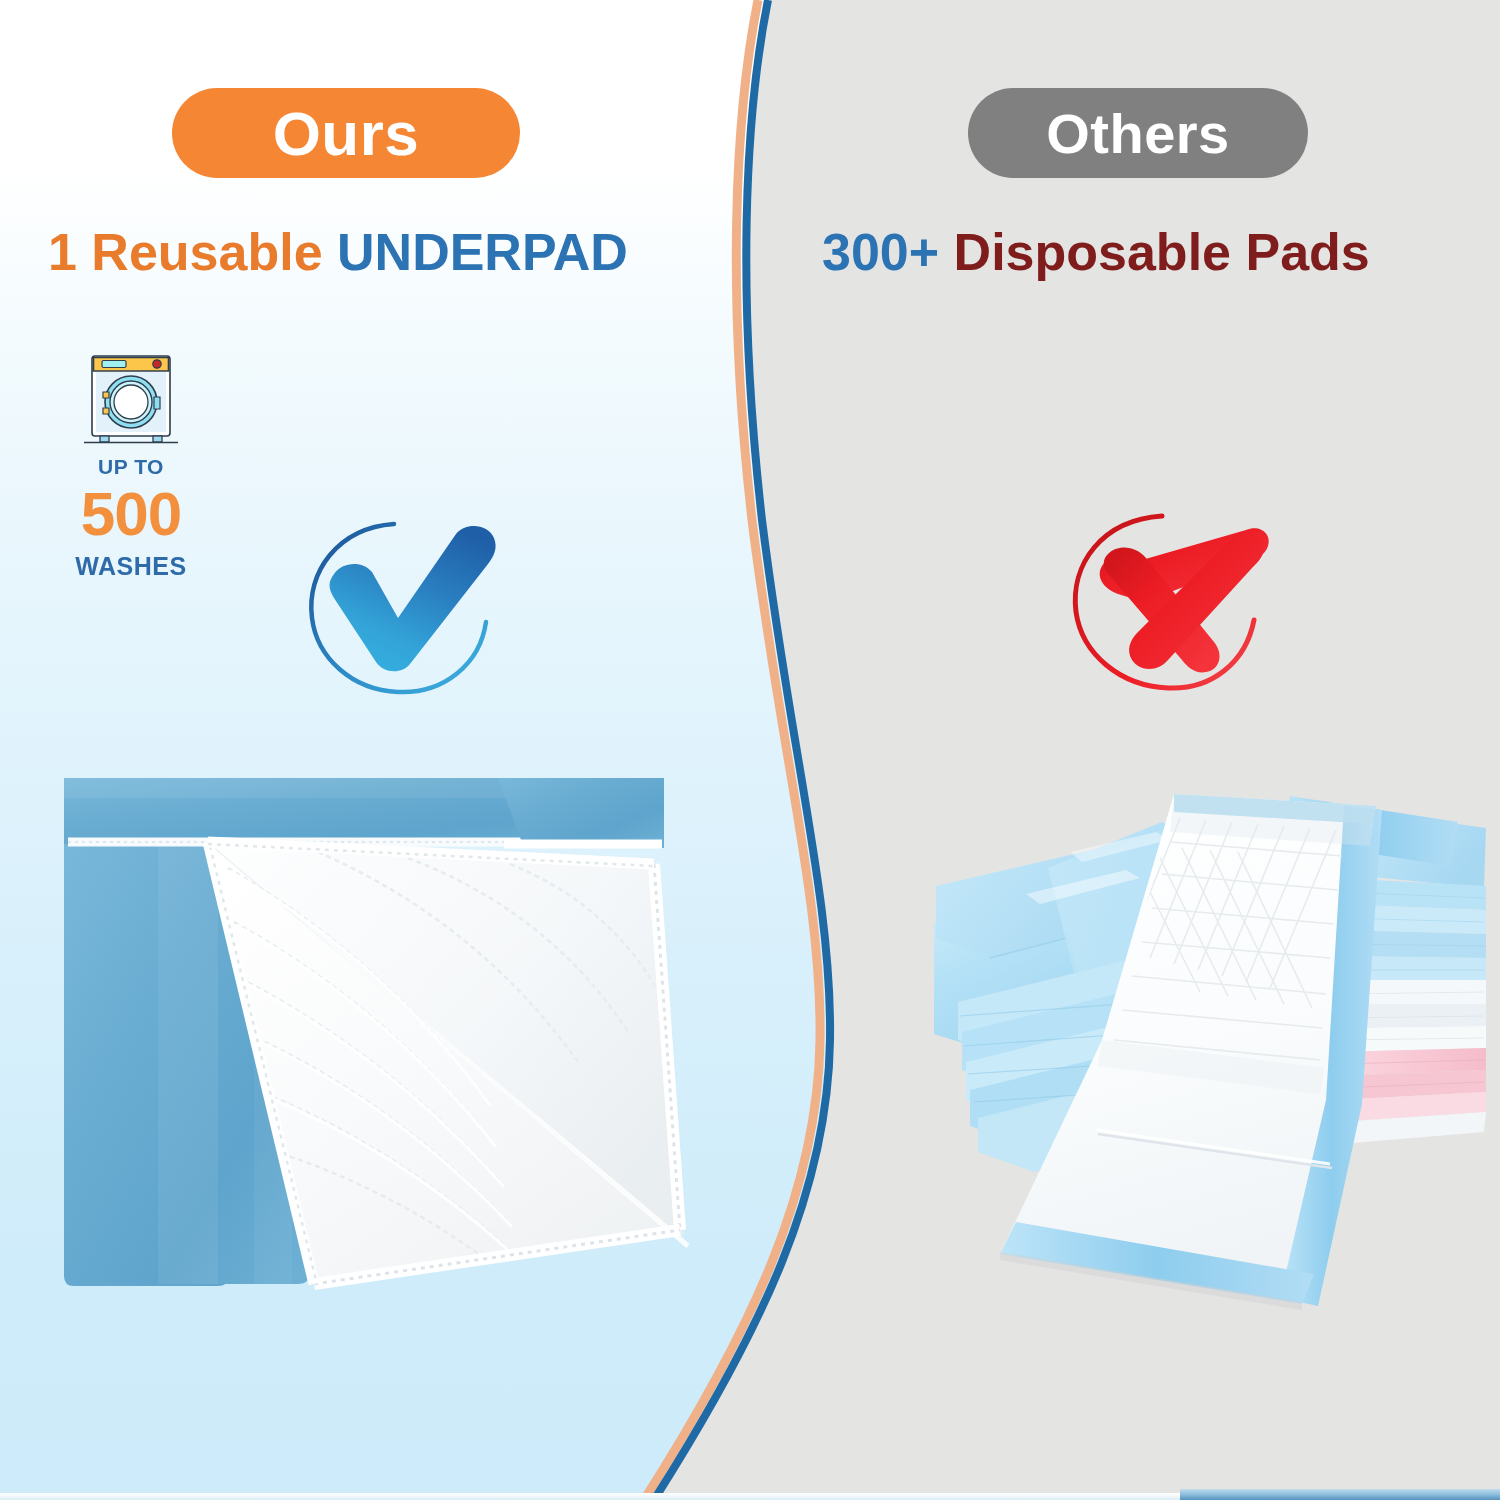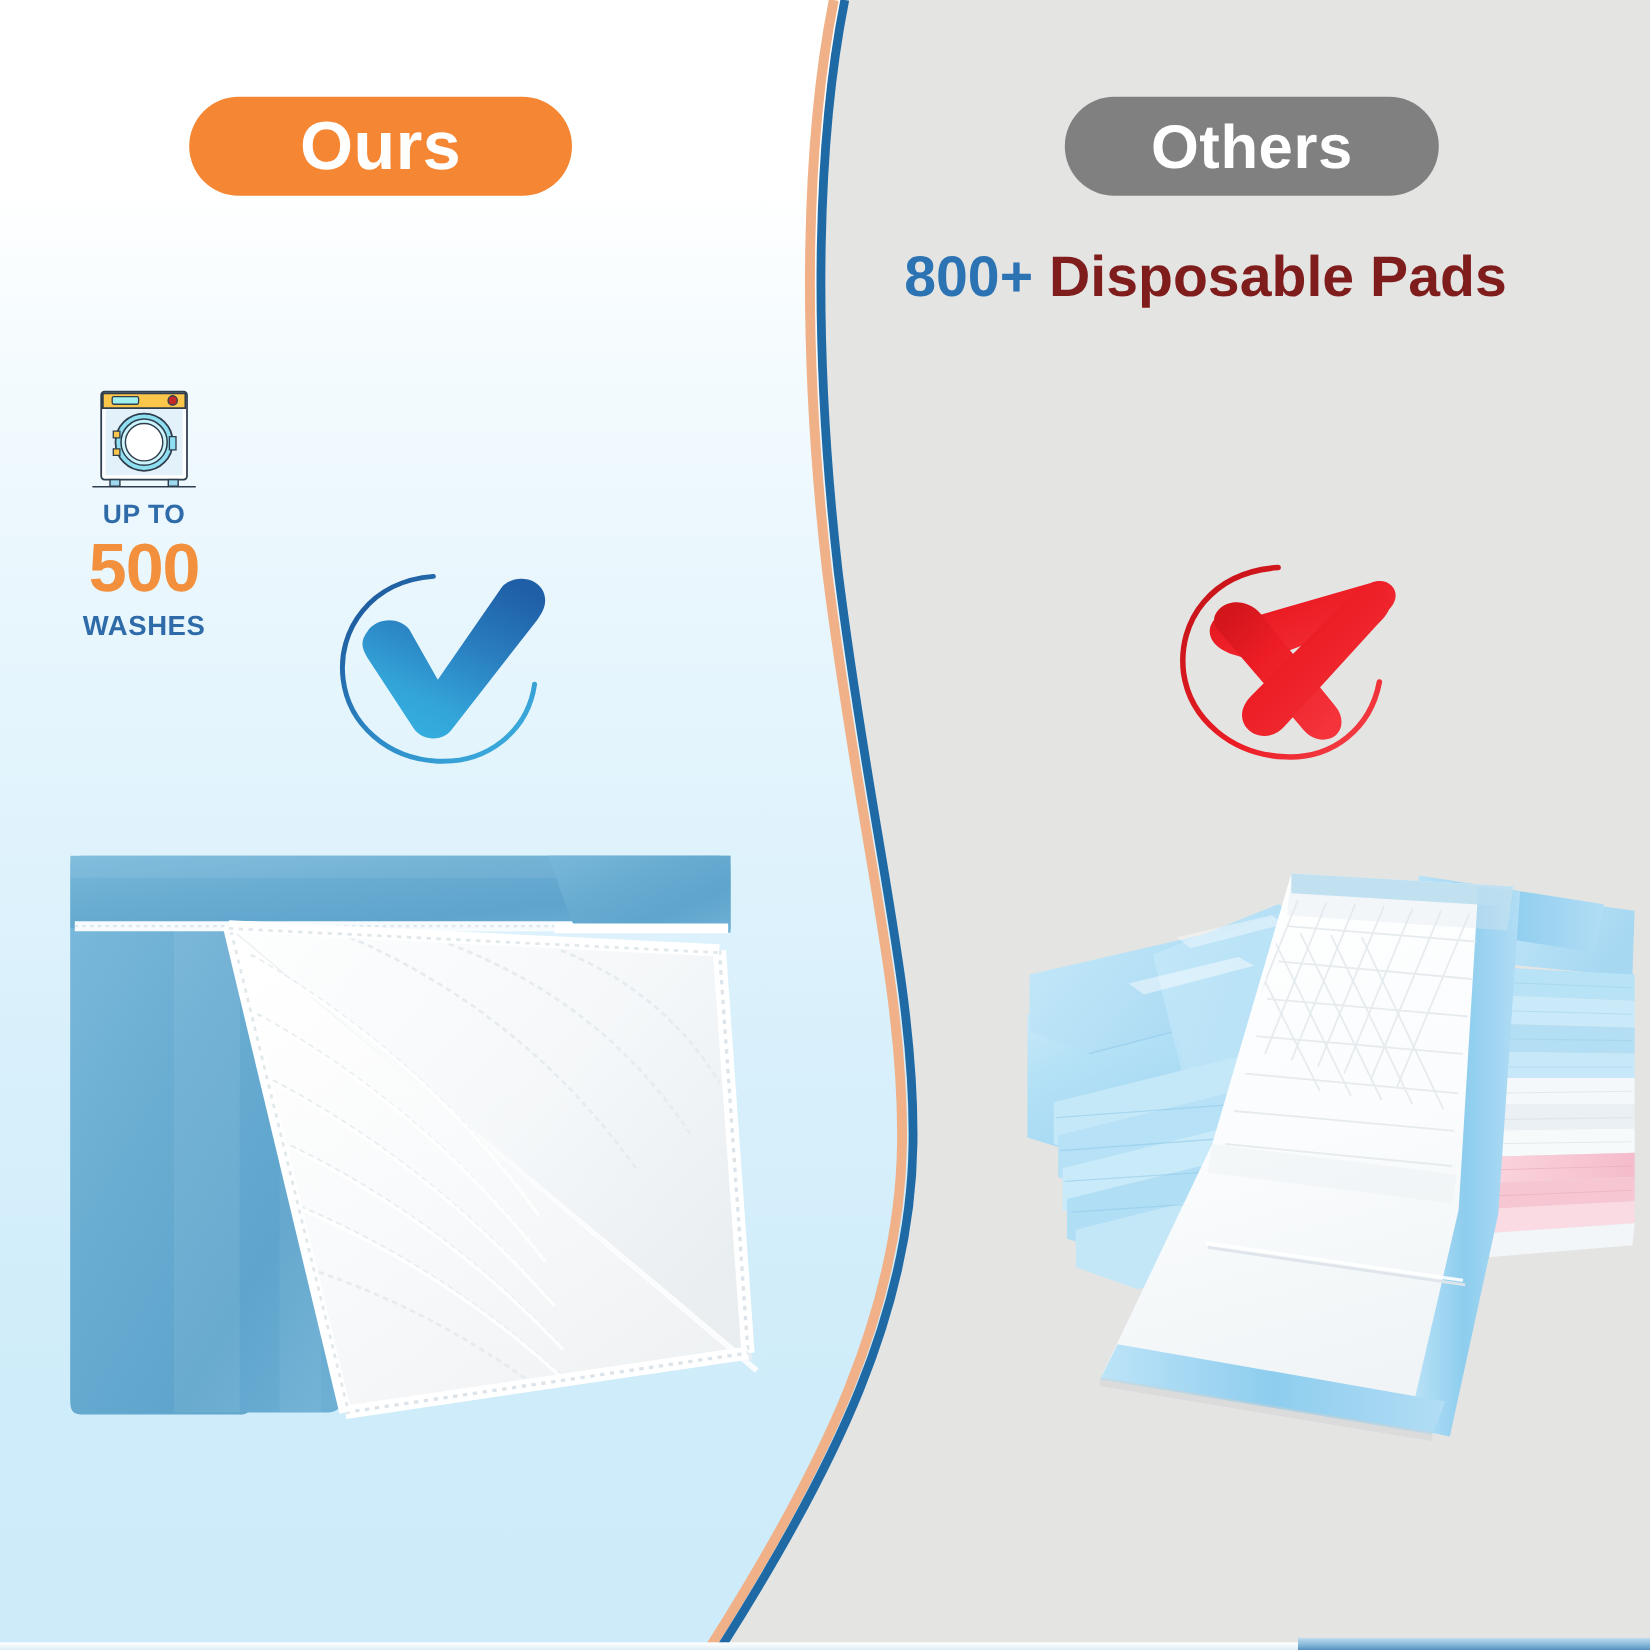--- a/index.html
+++ b/index.html
@@ -63,21 +63,21 @@
   .headline-right { left:822px; top:222px; }
   .t-orange { color:#e97c2c; }
   .t-blue   { color:#2b73b3; }
   .t-gray   { color:#7f1d1d; }
 
   
   .wash-block { position:absolute; left:62px; top:342px; width:138px; }
   .wm-icon { width:106px; height:108px; display:block; margin:0 auto; }
   .wash-up {
     text-align:center; color:#2e6ba8; font-weight:bold;
-    font-size:24px; letter-spacing:.5px; line-height:1.0;
+    font-size:21px; letter-spacing:.5px; line-height:1.0;
     margin-top:6px;
   }
   .wash-num {
     text-align:center; color:#f2903d; font-weight:bold;
     font-size:62px; line-height:.92; letter-spacing:-1px;
     margin-top:8px;
   }
   .wash-sub {
     text-align:center; color:#2e6ba8; font-weight:bold;
     font-size:25px; letter-spacing:.5px; line-height:1.0;
@@ -383,22 +383,25 @@
              C 68 148 72 138 80 130 L 176 34 Z" fill="url(#crG)"></path>
   </svg>
 
   <div class="badge badge-ours">
     <span>Ours</span>
   </div>
   <div class="badge badge-others">
     <span>Others</span>
   </div>
 
+  <div class="headline headline-left">
+    <span class="t-orange">1 Reusable </span><span class="t-blue">UNDERPAD</span>
+  </div>
   <div class="headline headline-right">
-    <span class="t-blue">800+ </span><span class="t-gray">Disposable Pads</span>
+    <span class="t-blue">300+ </span><span class="t-gray">Disposable Pads</span>
   </div>
 
   <div class="wash-block">
     <svg class="wm-icon" viewBox="0 0 106 108">
 
       <rect x="14" y="14" width="78" height="80" rx="3" fill="#ffffff" stroke="#2f3e4d" stroke-width="1.6"></rect>
       <rect x="18" y="30" width="70" height="60" fill="#e3f1fb"></rect>
 
       <path d="M 15.5 15.5 L 90.5 15.5 L 90.5 29 L 15.5 29 Z" fill="#fcc64a" stroke="#2f3e4d" stroke-width="1.6"></path>
       <rect x="24" y="18.5" width="24" height="7" rx="1.5" fill="#9ff0ef" stroke="#2f3e4d" stroke-width="1.2"></rect>

